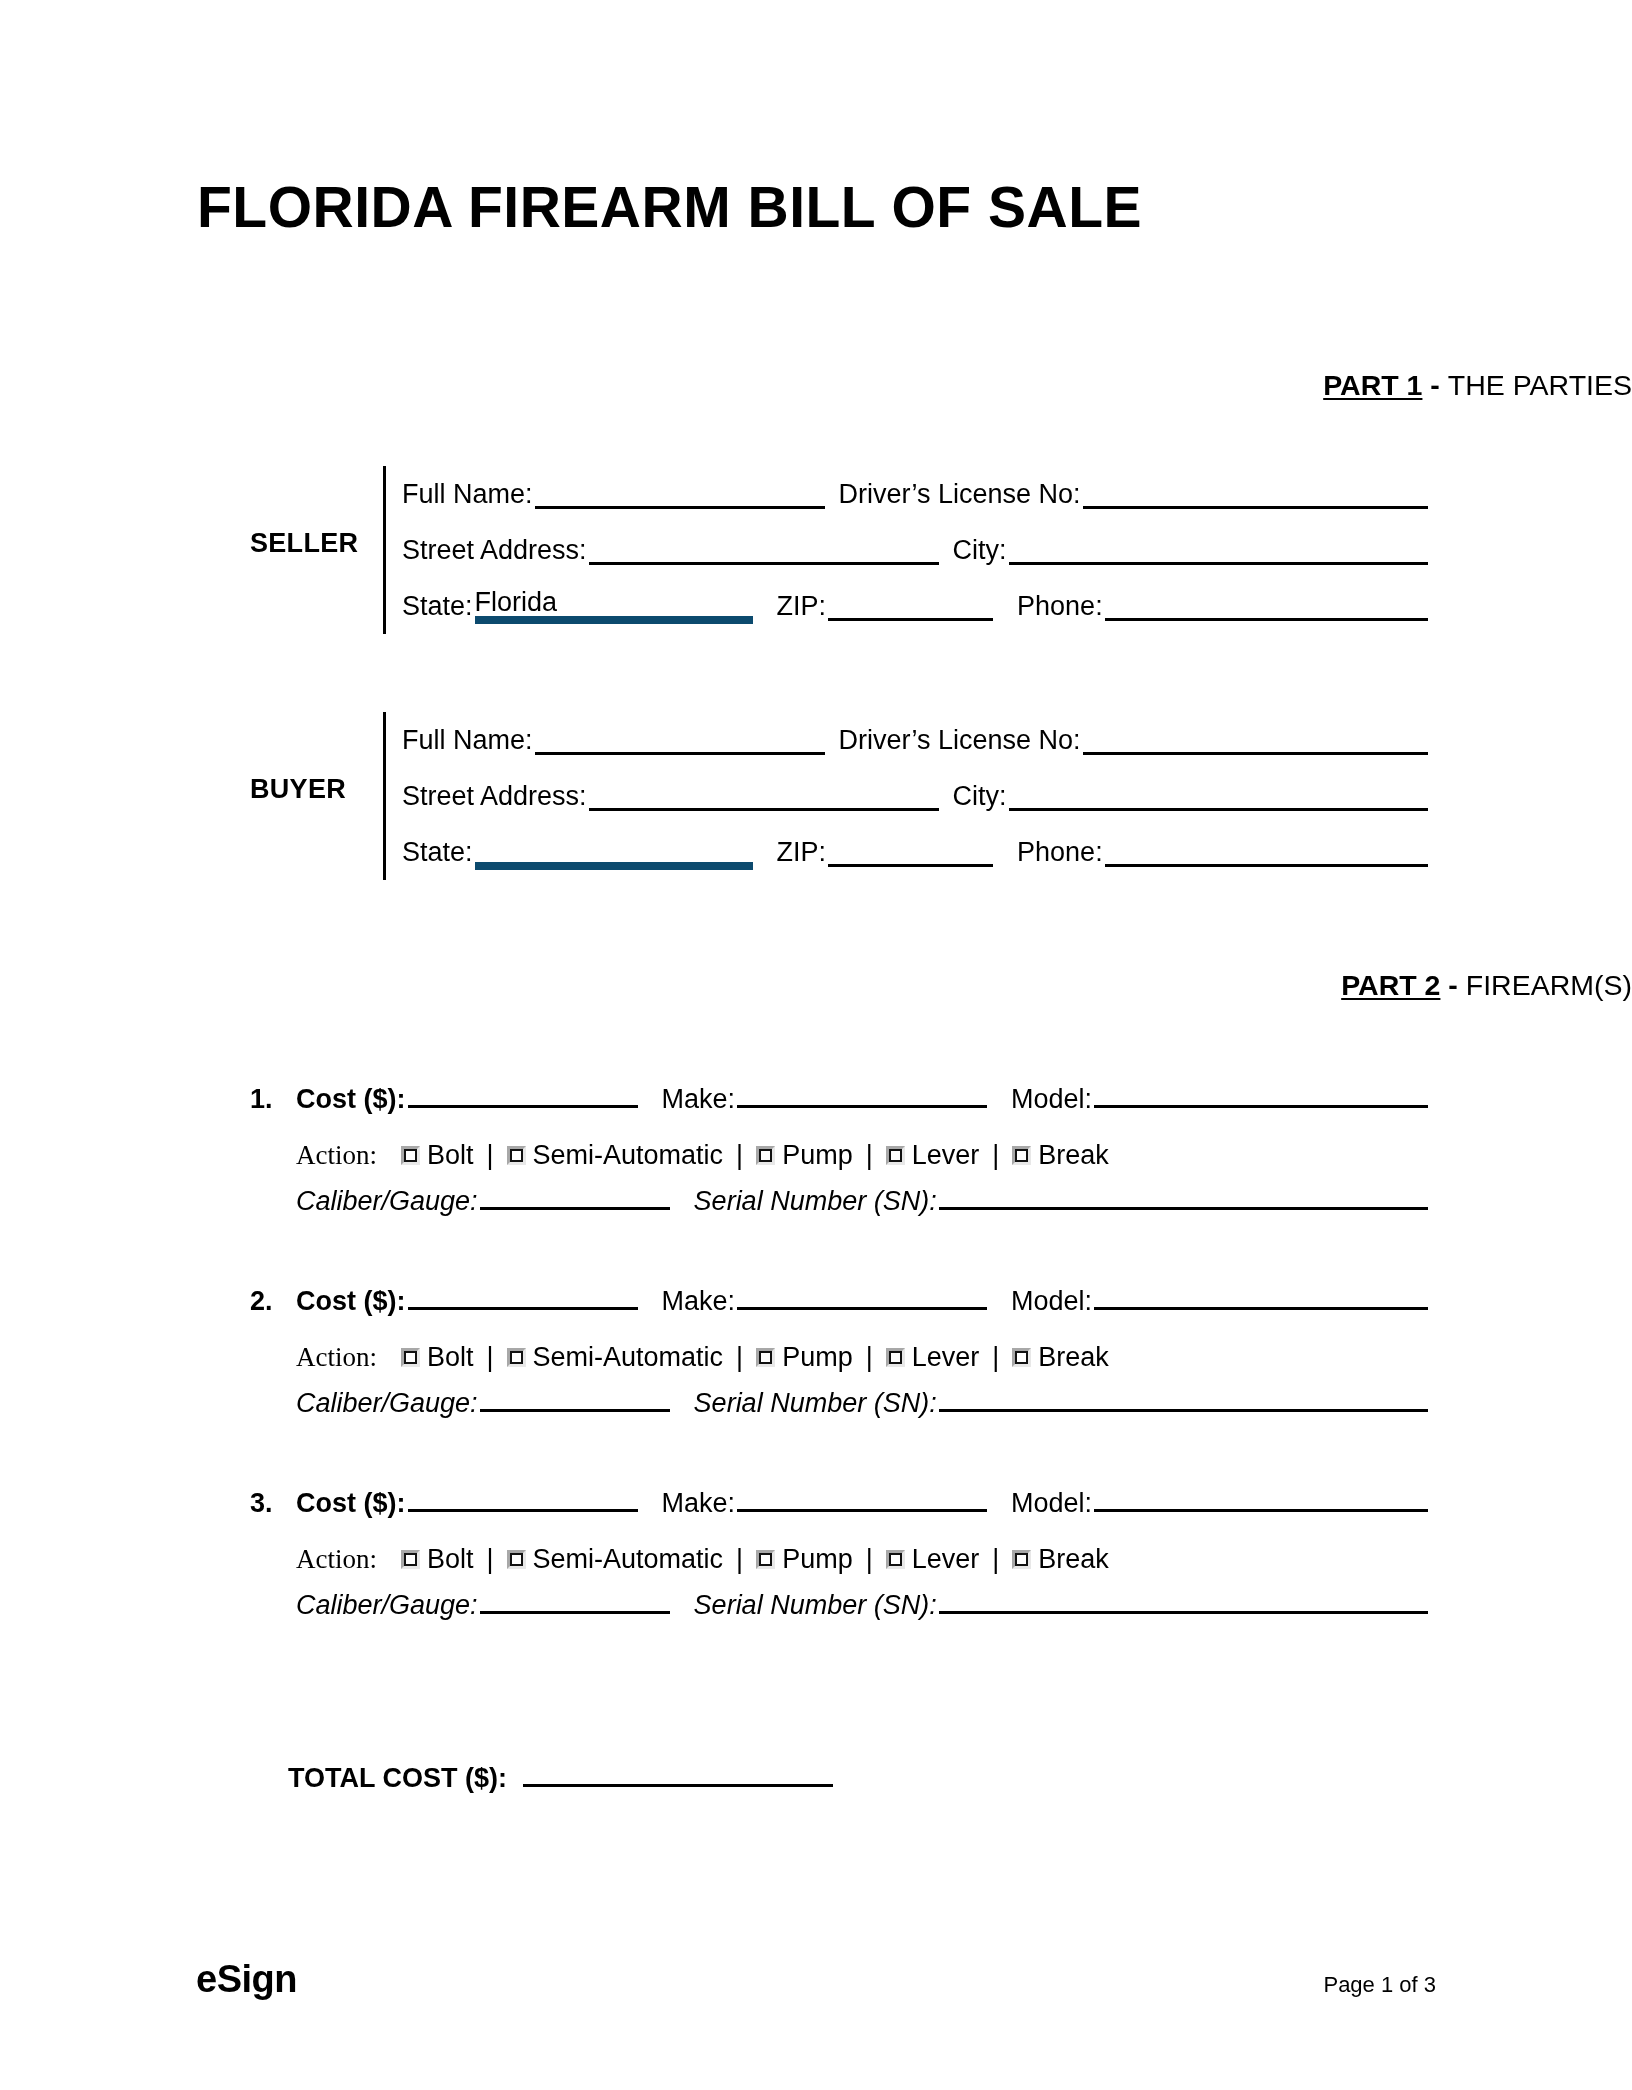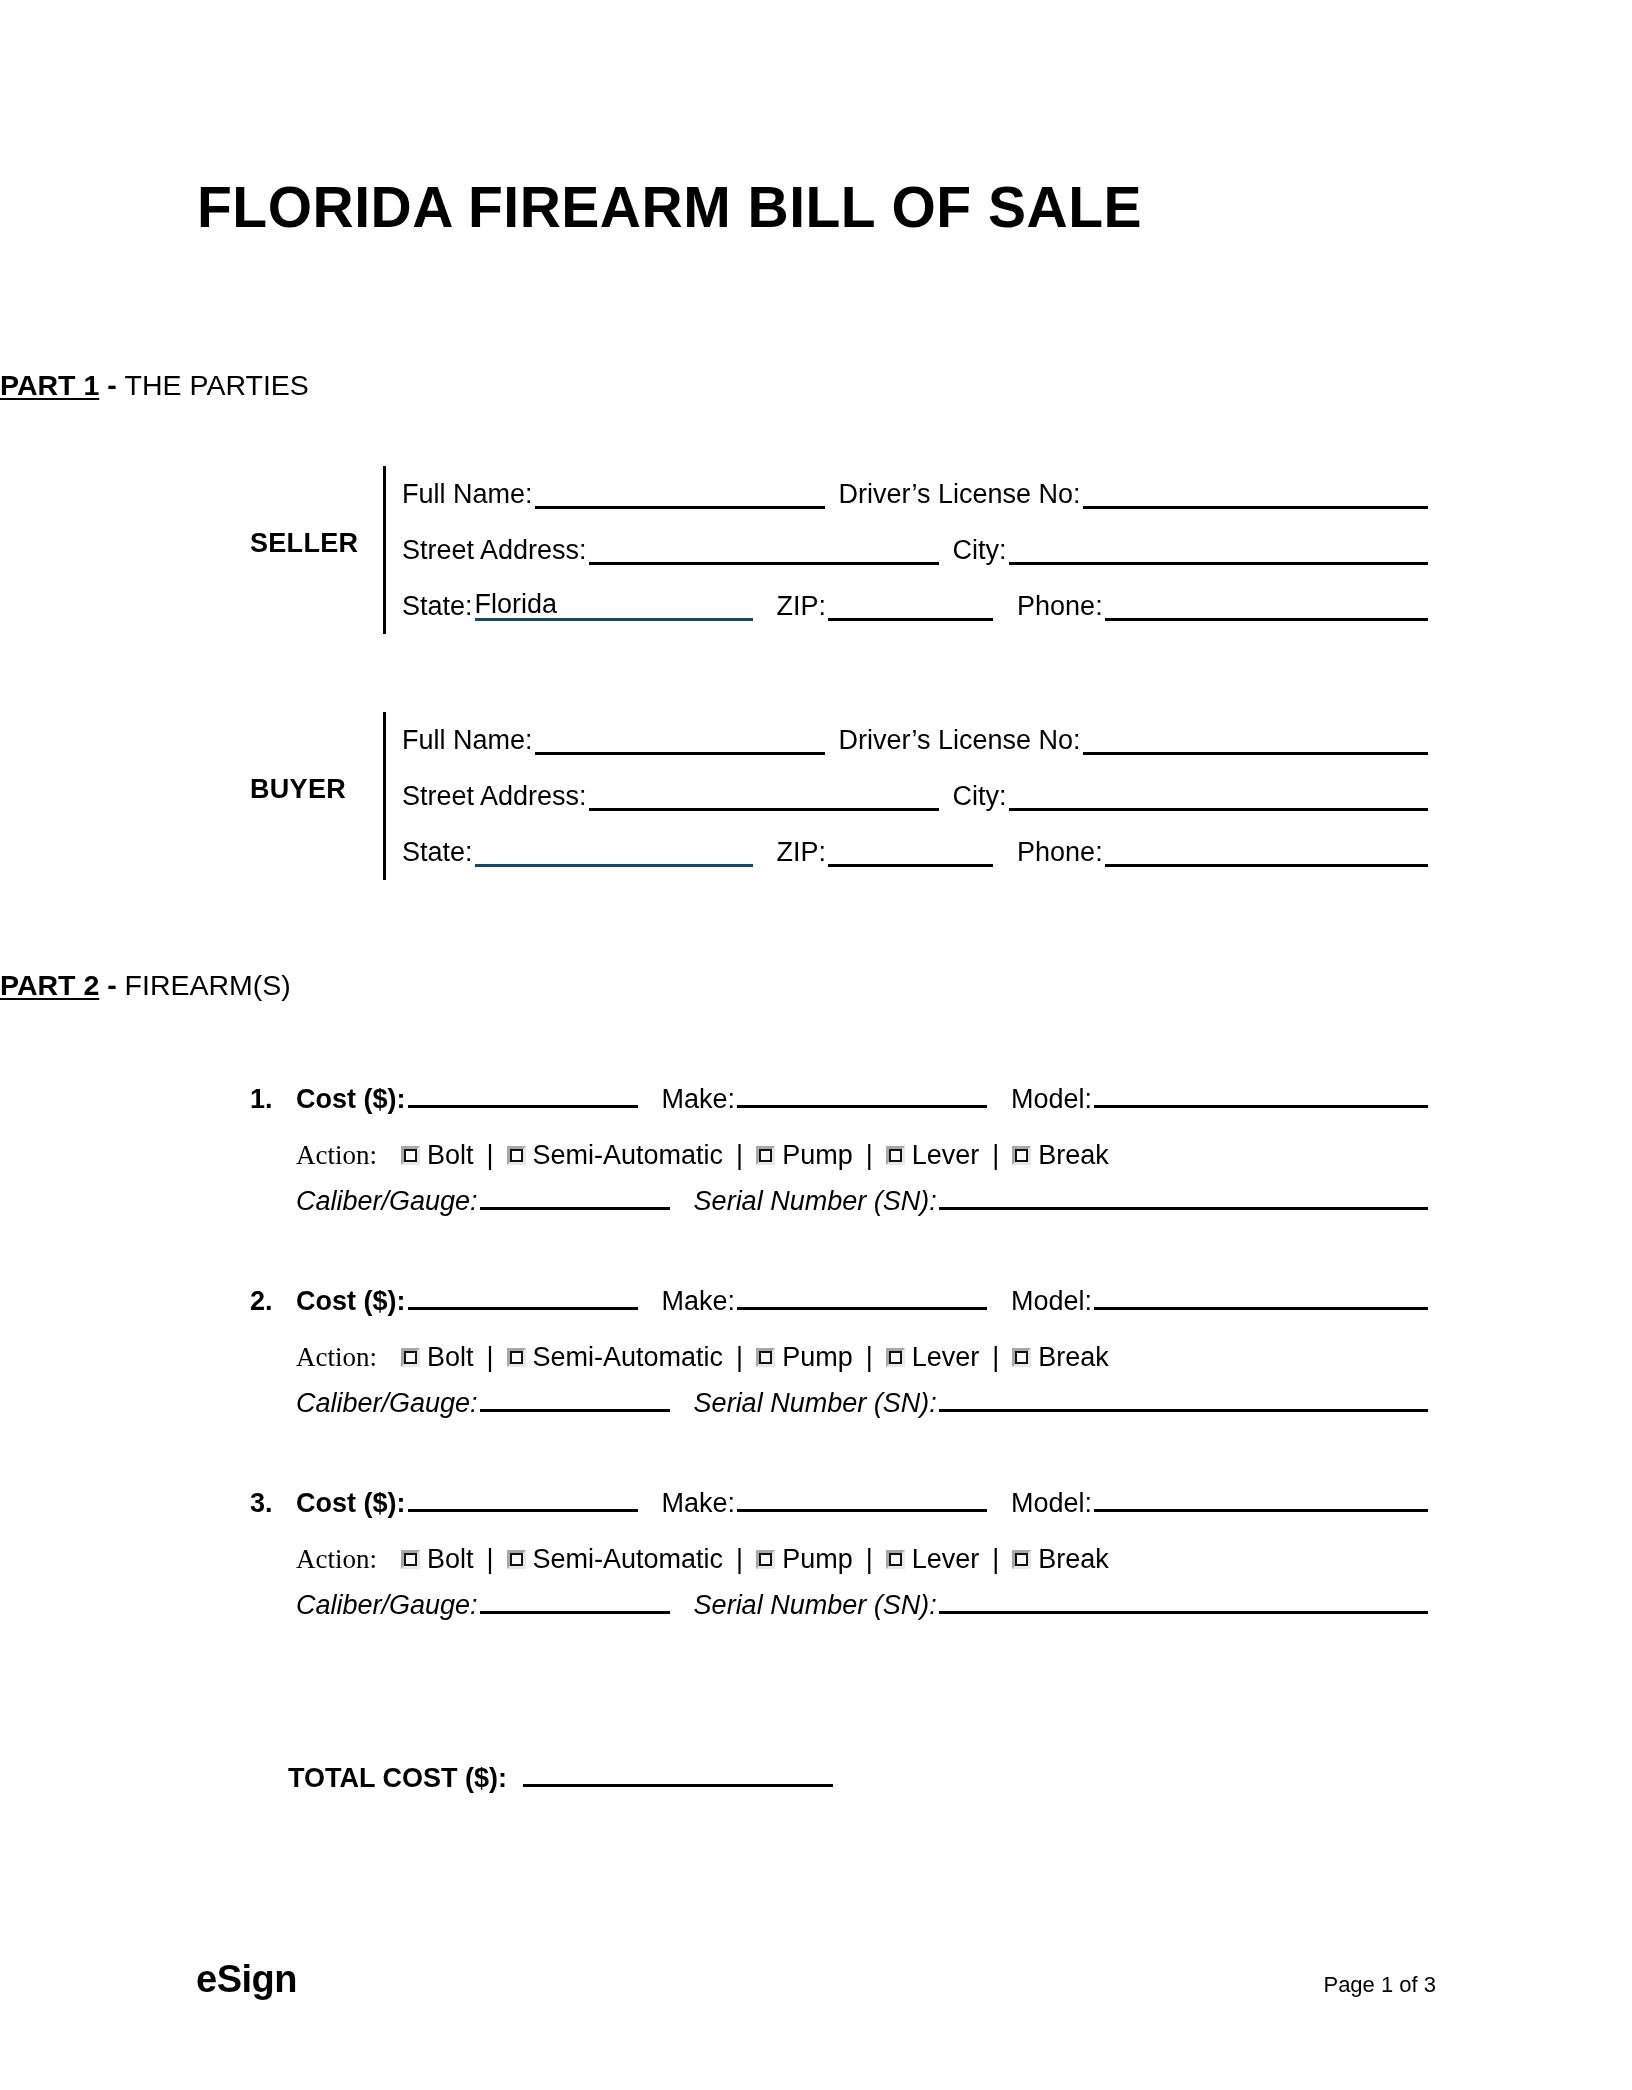--- a/index.html
+++ b/index.html
@@ -32,21 +32,21 @@
     font-weight: bold;
     letter-spacing: 0.5px;
     line-height: 1.05;
   }
 
   
   .part-heading {
     position: absolute;
     left: 0;
     width: 1632px;
-    text-align: left;
+    text-align: right;
     font-size: 28.5px;
     line-height: 1.2;
     white-space: nowrap;
   }
   .part-heading .part-num {
     font-weight: bold;
     text-decoration: underline;
     text-underline-offset: 3px;
   }
   .part-heading .dash {
@@ -108,21 +108,21 @@
     display: inline-block;
     margin-left: 2px;
     margin-right: 2px;
   }
   .blank.fill {
     flex: 1 1 auto;
     min-width: 10px;
   }
   .blank-text {
     flex: 0 0 auto;
-    border-bottom: 3px solid #0c4a6e;
+    border-bottom: 8px solid #0c4a6e;
     height: 27px;
     display: inline-block;
     margin-left: 2px;
     margin-right: 2px;
     font-size: 27px;
     line-height: 1.0;
     white-space: nowrap;
     text-align: left;
     box-sizing: content-box;
   }

